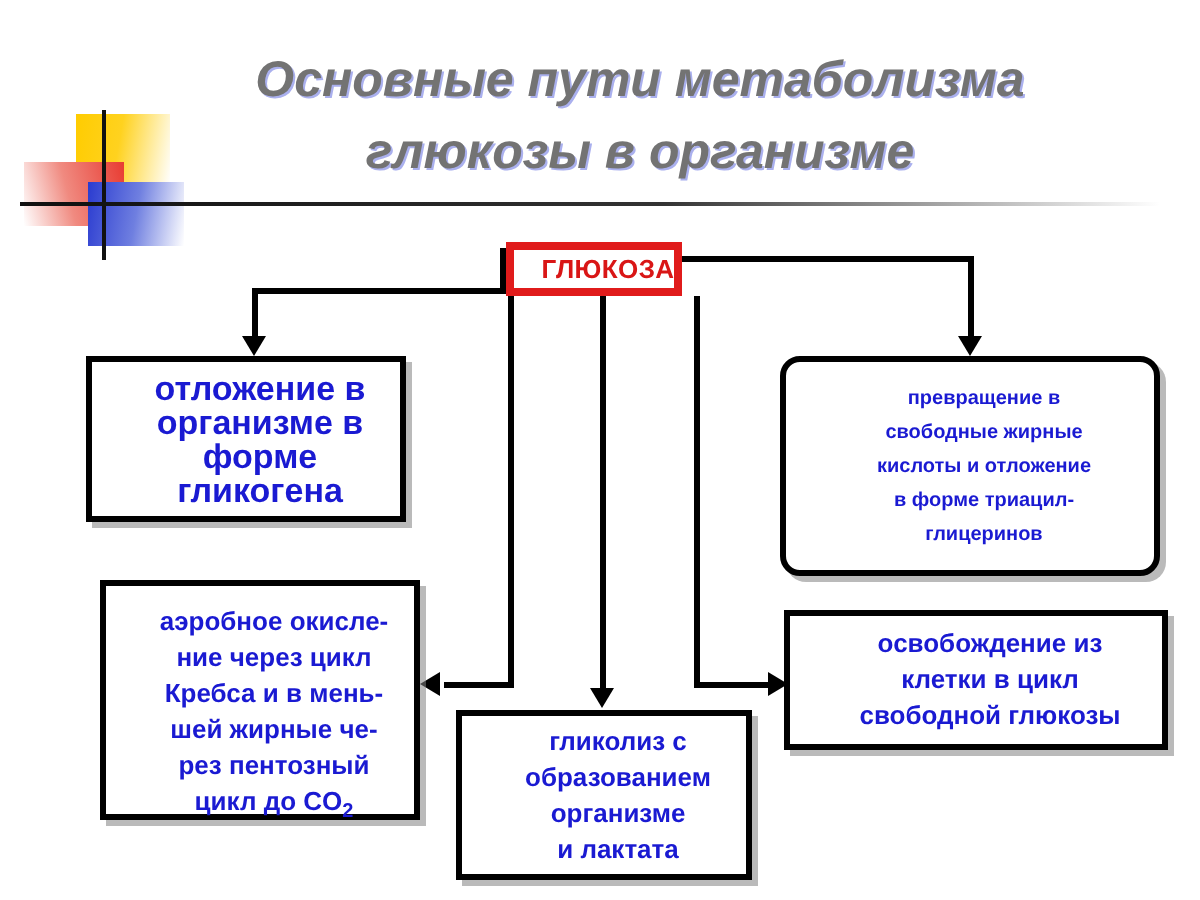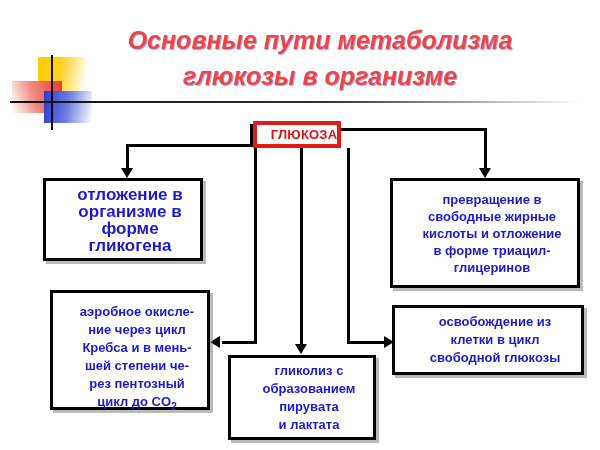--- a/index.html
+++ b/index.html
@@ -46,21 +46,21 @@
   }
 
   
   #title {
     position: absolute; left: 70px; top: 22px; width: 500px;
     text-align: center;
     font-size: 25px;
     font-weight: bold;
     font-style: italic;
     line-height: 36px;
-    color: #ef4444;
+    color: #737373;
     text-shadow: 1px 1px 0 #aab0ee;
     white-space: pre-line;
   }
 
   
   .node {
     position: absolute;
     box-sizing: border-box;
     background: #ffffff;
     border: 3px solid #000000;
@@ -78,21 +78,21 @@
   #node-glucose {
     left: 253px; top: 121px; width: 88px; height: 27px;
     border: 4px solid #e01b1b;
     color: #d91616;
     box-shadow: none;
     font-size: 13px;
     letter-spacing: 0.2px;
   }
 
   #node-glycogen  { left: 43px;  top: 178px; width: 160px; height: 83px;  font-size: 17px; line-height: 17px; }
-  #node-fatty     { left: 390px; top: 178px; width: 190px; height: 110px; font-size: 13px; line-height: 17px; }
+  #node-fatty     { left: 390px; top: 178px; width: 190px; height: 110px; font-size: 10px; line-height: 17px; border-radius: 10px; }
   #node-aerobic   { left: 50px;  top: 290px; width: 160px; height: 120px; font-size: 13px; line-height: 18px; }
   #node-glycolysis{ left: 228px; top: 355px; width: 148px; height: 85px;  font-size: 13px; line-height: 18px; }
   #node-release   { left: 392px; top: 305px; width: 192px; height: 70px;  font-size: 13px; line-height: 18px; }
 
   .sub { font-size: 10px; vertical-align: sub; }
 
   
   .edge { position: absolute; background: #000000; }
   .h { height: 3px; }
   .v { width: 3px; }
@@ -165,28 +165,28 @@
 свободные жирные
 кислоты и отложение
 в форме триацил-
 глицеринов</div>
 
   <div class="node" id="node-aerobic">
     <span>
       <span>аэробное окисле-
 ние через цикл
 Кребса и в мень-
-шей степени че-
+шей жирные че-
 рез пентозный
 цикл до CO</span><span class="sub">2</span>
     </span>
   </div>
 
   <div class="node" id="node-glycolysis">гликолиз с
 образованием
-пирувата
+организме
 и лактата</div>
 
   <div class="node" id="node-release">освобождение из
 клетки в цикл
 свободной глюкозы</div>
 
 </div>
 
 </body></html>

